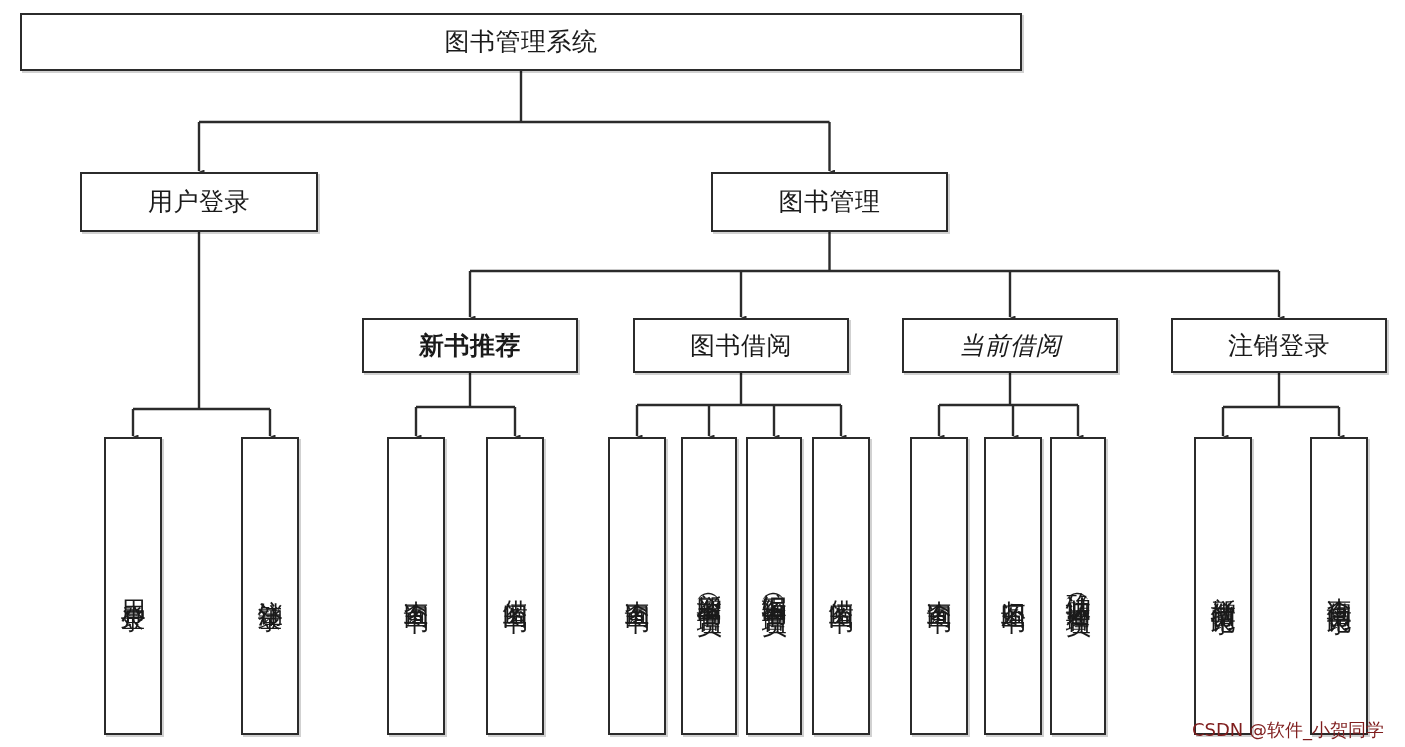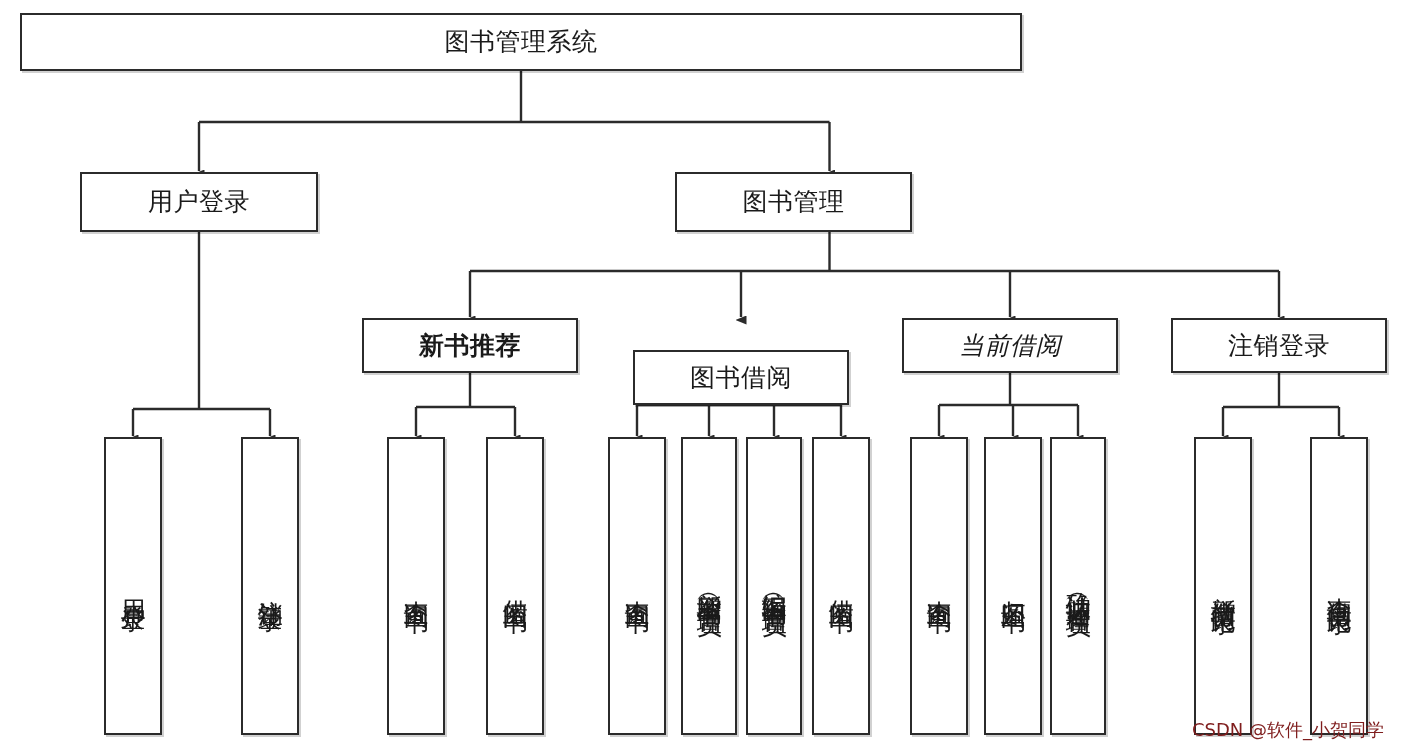--- a/index.html
+++ b/index.html
@@ -106,27 +106,27 @@
       </g>
   </svg>
 
   <div id="nodes-layer">
       <div class="node-box horiz" style="left: 20px; top: 13px; width: 1002px; height: 58px;">
         <span class="node-label">图书管理系统</span>
       </div>
       <div class="node-box horiz" style="left: 80px; top: 172px; width: 238px; height: 60px;">
         <span class="node-label">用户登录</span>
       </div>
-      <div class="node-box horiz" style="left: 675px; top: 172px; width: 237px; height: 60px;">
+      <div class="node-box horiz" style="left: 711px; top: 172px; width: 237px; height: 60px;">
         <span class="node-label">图书管理</span>
       </div>
       <div class="node-box horiz" style="left: 362px; top: 318px; width: 216px; height: 55px; font-weight: bold;">
         <span class="node-label">新书推荐</span>
       </div>
-      <div class="node-box horiz" style="left: 633px; top: 318px; width: 216px; height: 55px; margin-top: 32px;">
+      <div class="node-box horiz" style="left: 633px; top: 318px; width: 216px; height: 55px;">
         <span class="node-label">图书借阅</span>
       </div>
       <div class="node-box horiz" style="left: 902px; top: 318px; width: 216px; height: 55px; font-style: italic;">
         <span class="node-label">当前借阅</span>
       </div>
       <div class="node-box horiz" style="left: 1171px; top: 318px; width: 216px; height: 55px;">
         <span class="node-label">注销登录</span>
       </div>
       <div class="node-box vert" style="left: 104px; top: 437px; width: 58px; height: 298px;">
         <span class="node-label">用户登录</span>

